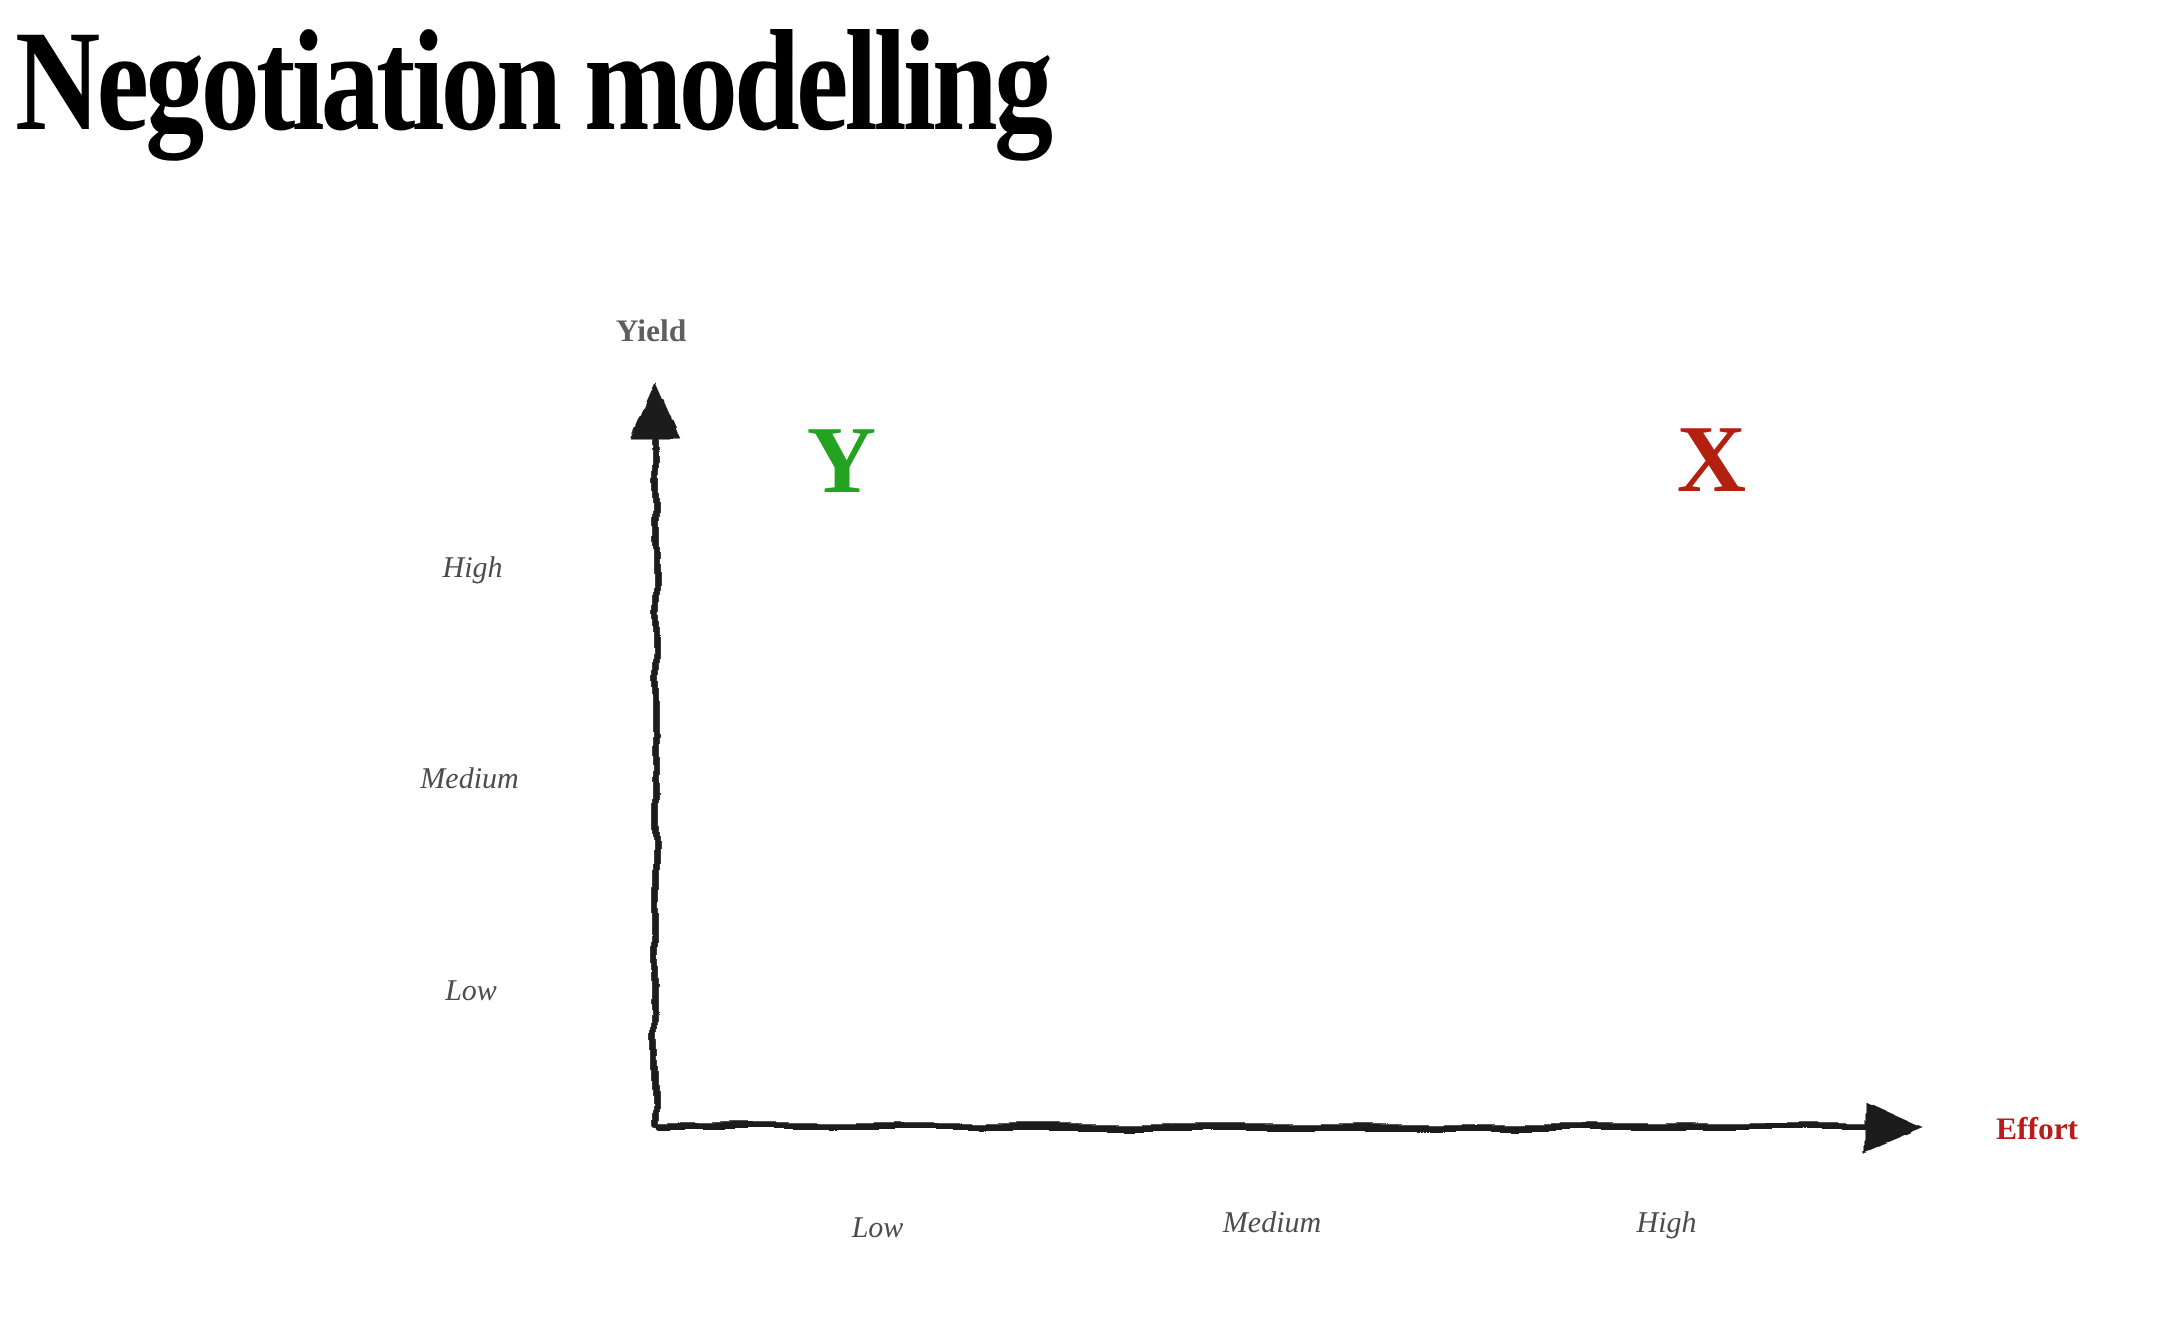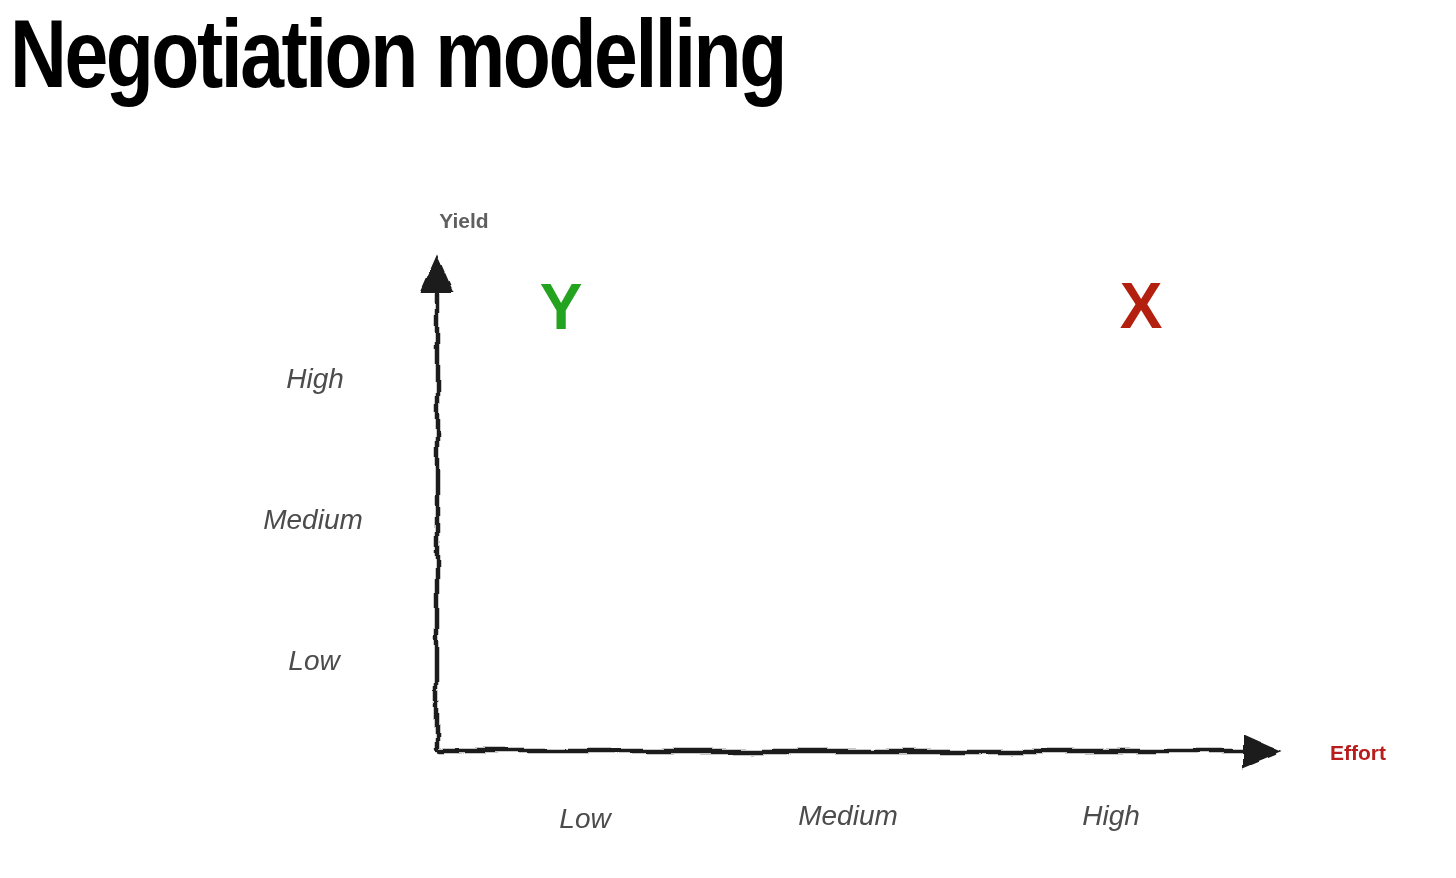--- a/index.html
+++ b/index.html
@@ -11,20 +11,21 @@
     width: 1456px;
     height: 878px;
     overflow: hidden;
     font-family: "Liberation Sans", sans-serif;
   }
   .stage {
     position: relative;
     width: 1456px;
     height: 878px;
     background: #ffffff;
+    font-family: Liberation Serif, serif;
   }
   .title {
     position: absolute;
     left: 10px;
     top: 6px;
     font-size: 96px;
     font-weight: bold;
     letter-spacing: -3px;
     line-height: 1.0;
     white-space: nowrap;
@@ -38,27 +39,27 @@
     width: 1456px;
     height: 878px;
   }
   .axis-label {
     position: absolute;
     transform: translate(-50%, -50%);
     font-weight: bold;
     font-size: 21px;
     white-space: nowrap;
   }
-  .yield-label  { left: 464px;  top: 221px; }
+  .yield-label  { left: 434px;  top: 221px; }
   .effort-label { left: 1358px; top: 753px; }
   .tick {
     position: absolute;
     transform: translate(-50%, -50%);
     font-style: italic;
-    font-size: 28px;
+    font-size: 20px;
     white-space: nowrap;
   }
   .ytick-high   { left: 315px; top: 379px; }
   .ytick-medium { left: 313px; top: 520px; }
   .ytick-low    { left: 314px; top: 661px; }
   .xtick-low    { left: 585px;  top: 819px; }
   .xtick-medium { left: 848px;  top: 816px; }
   .xtick-high   { left: 1111px; top: 816px; }
   .marker {
     position: absolute;

